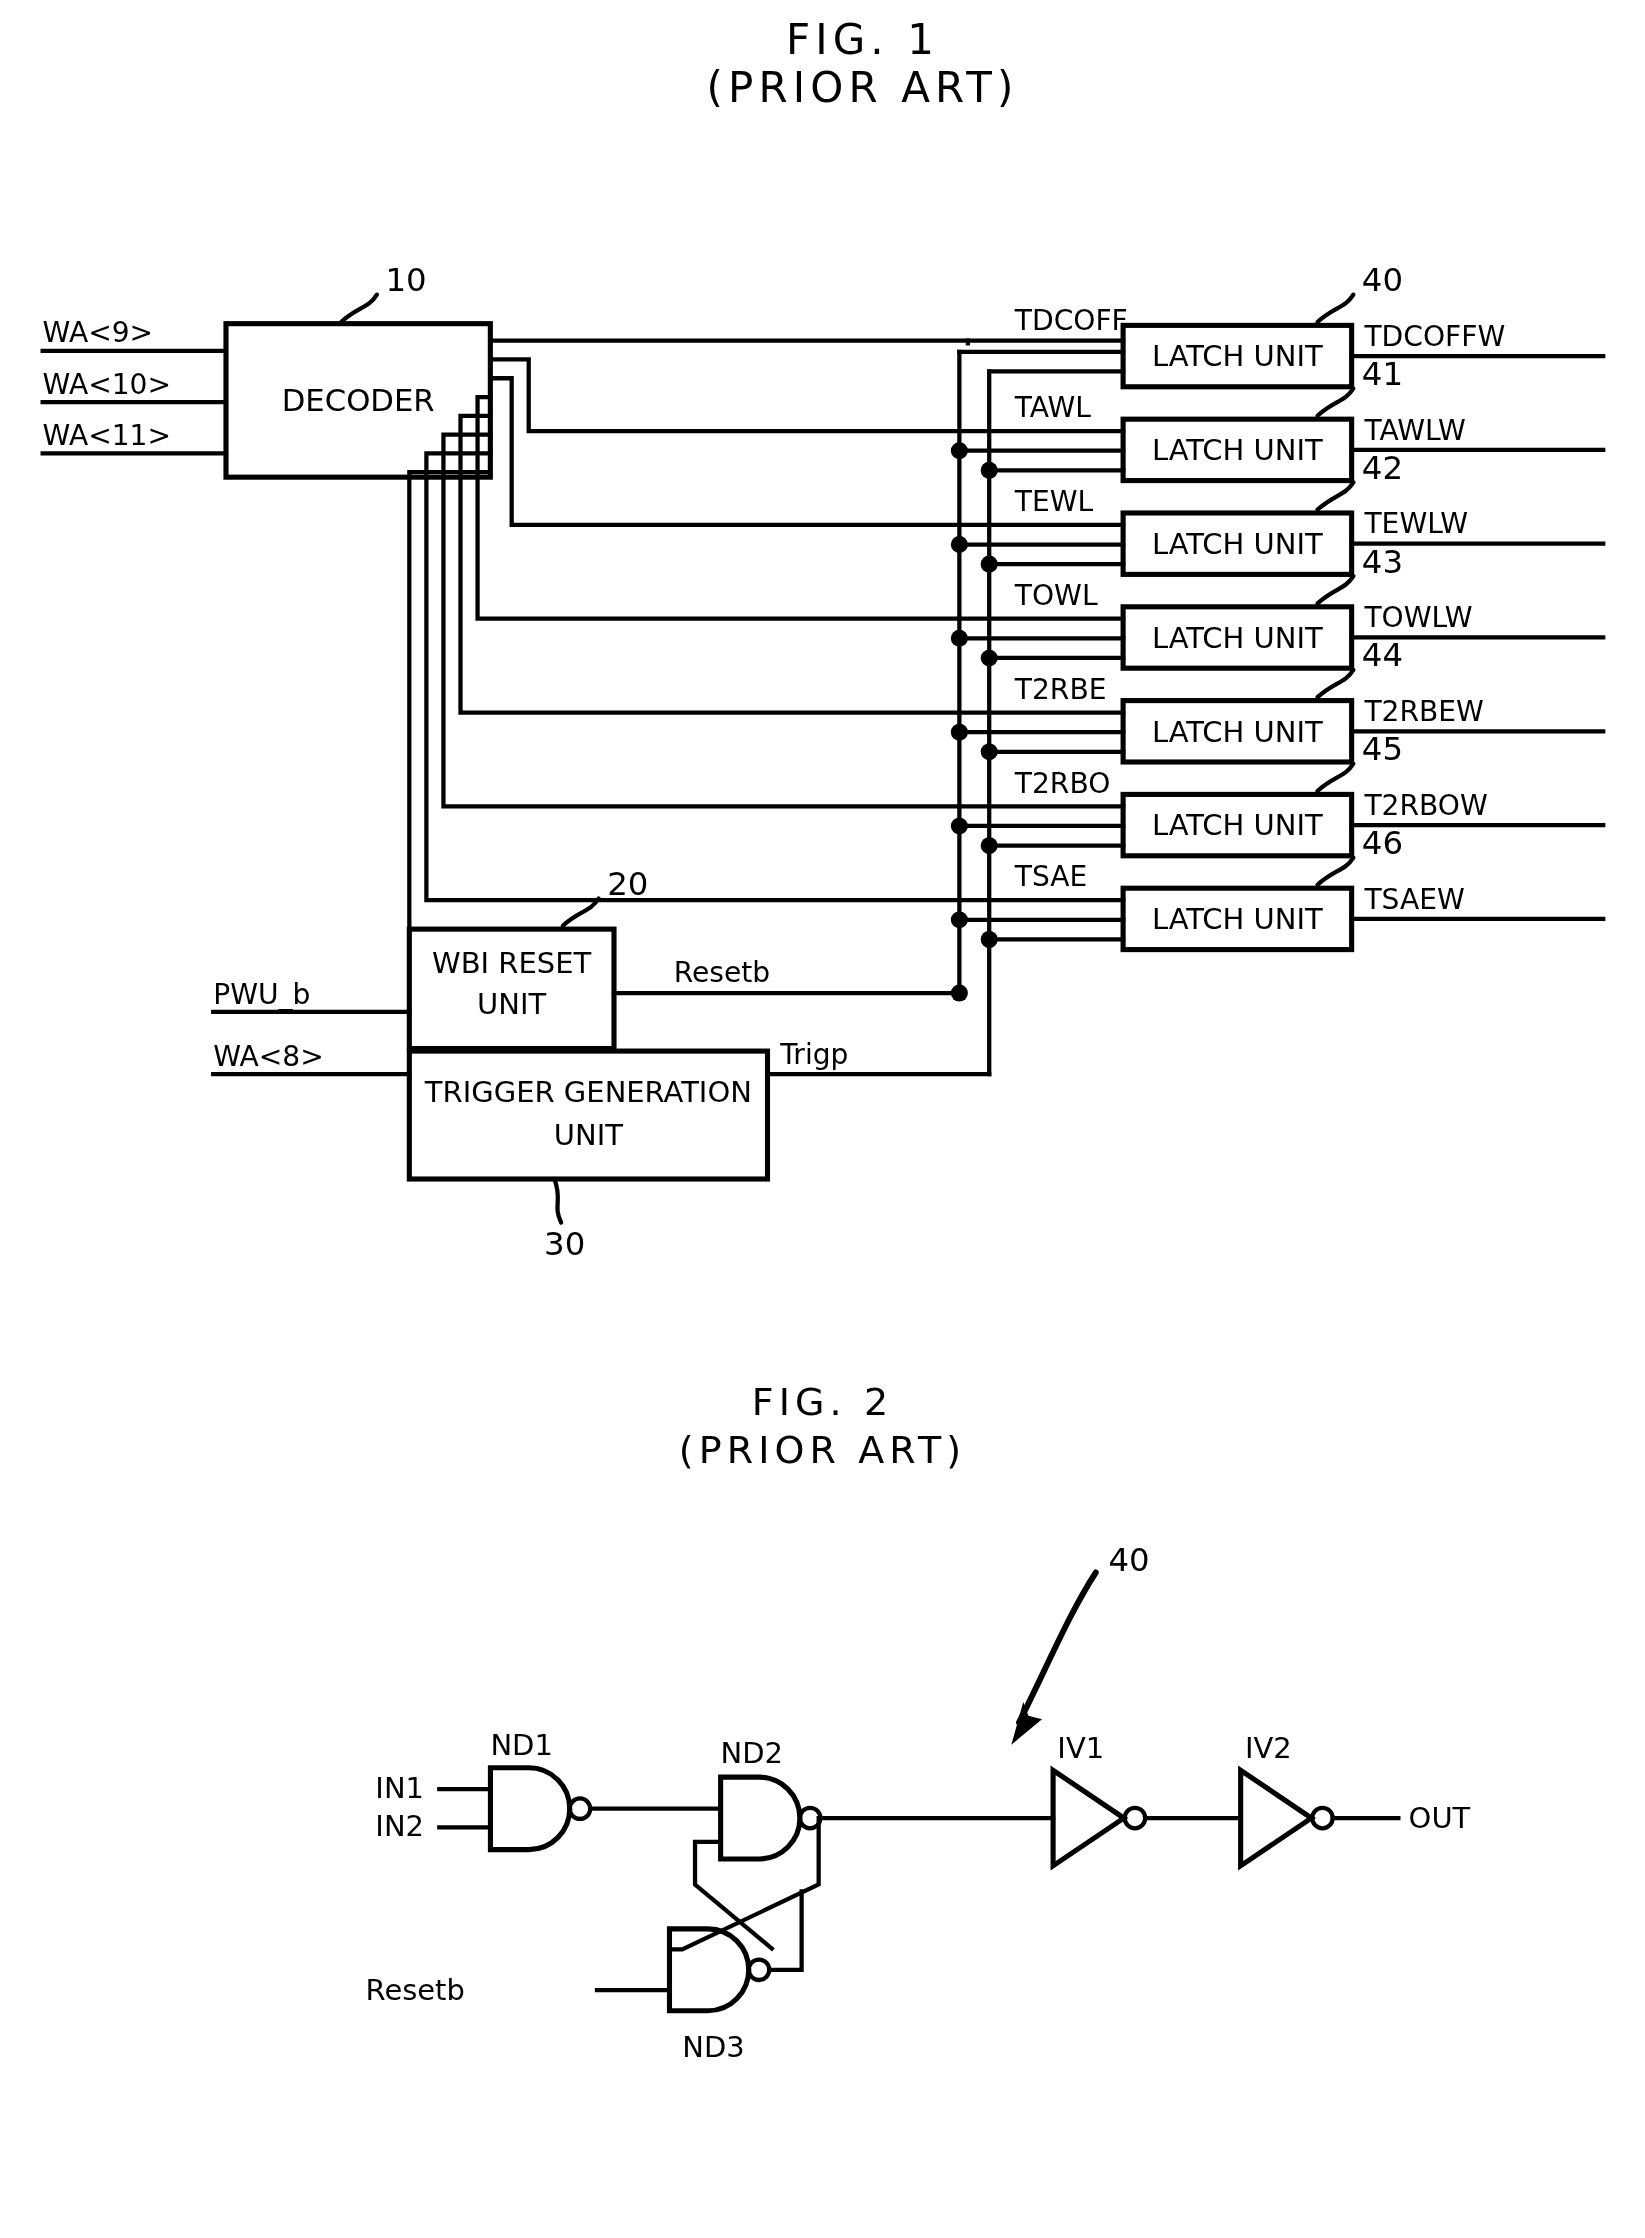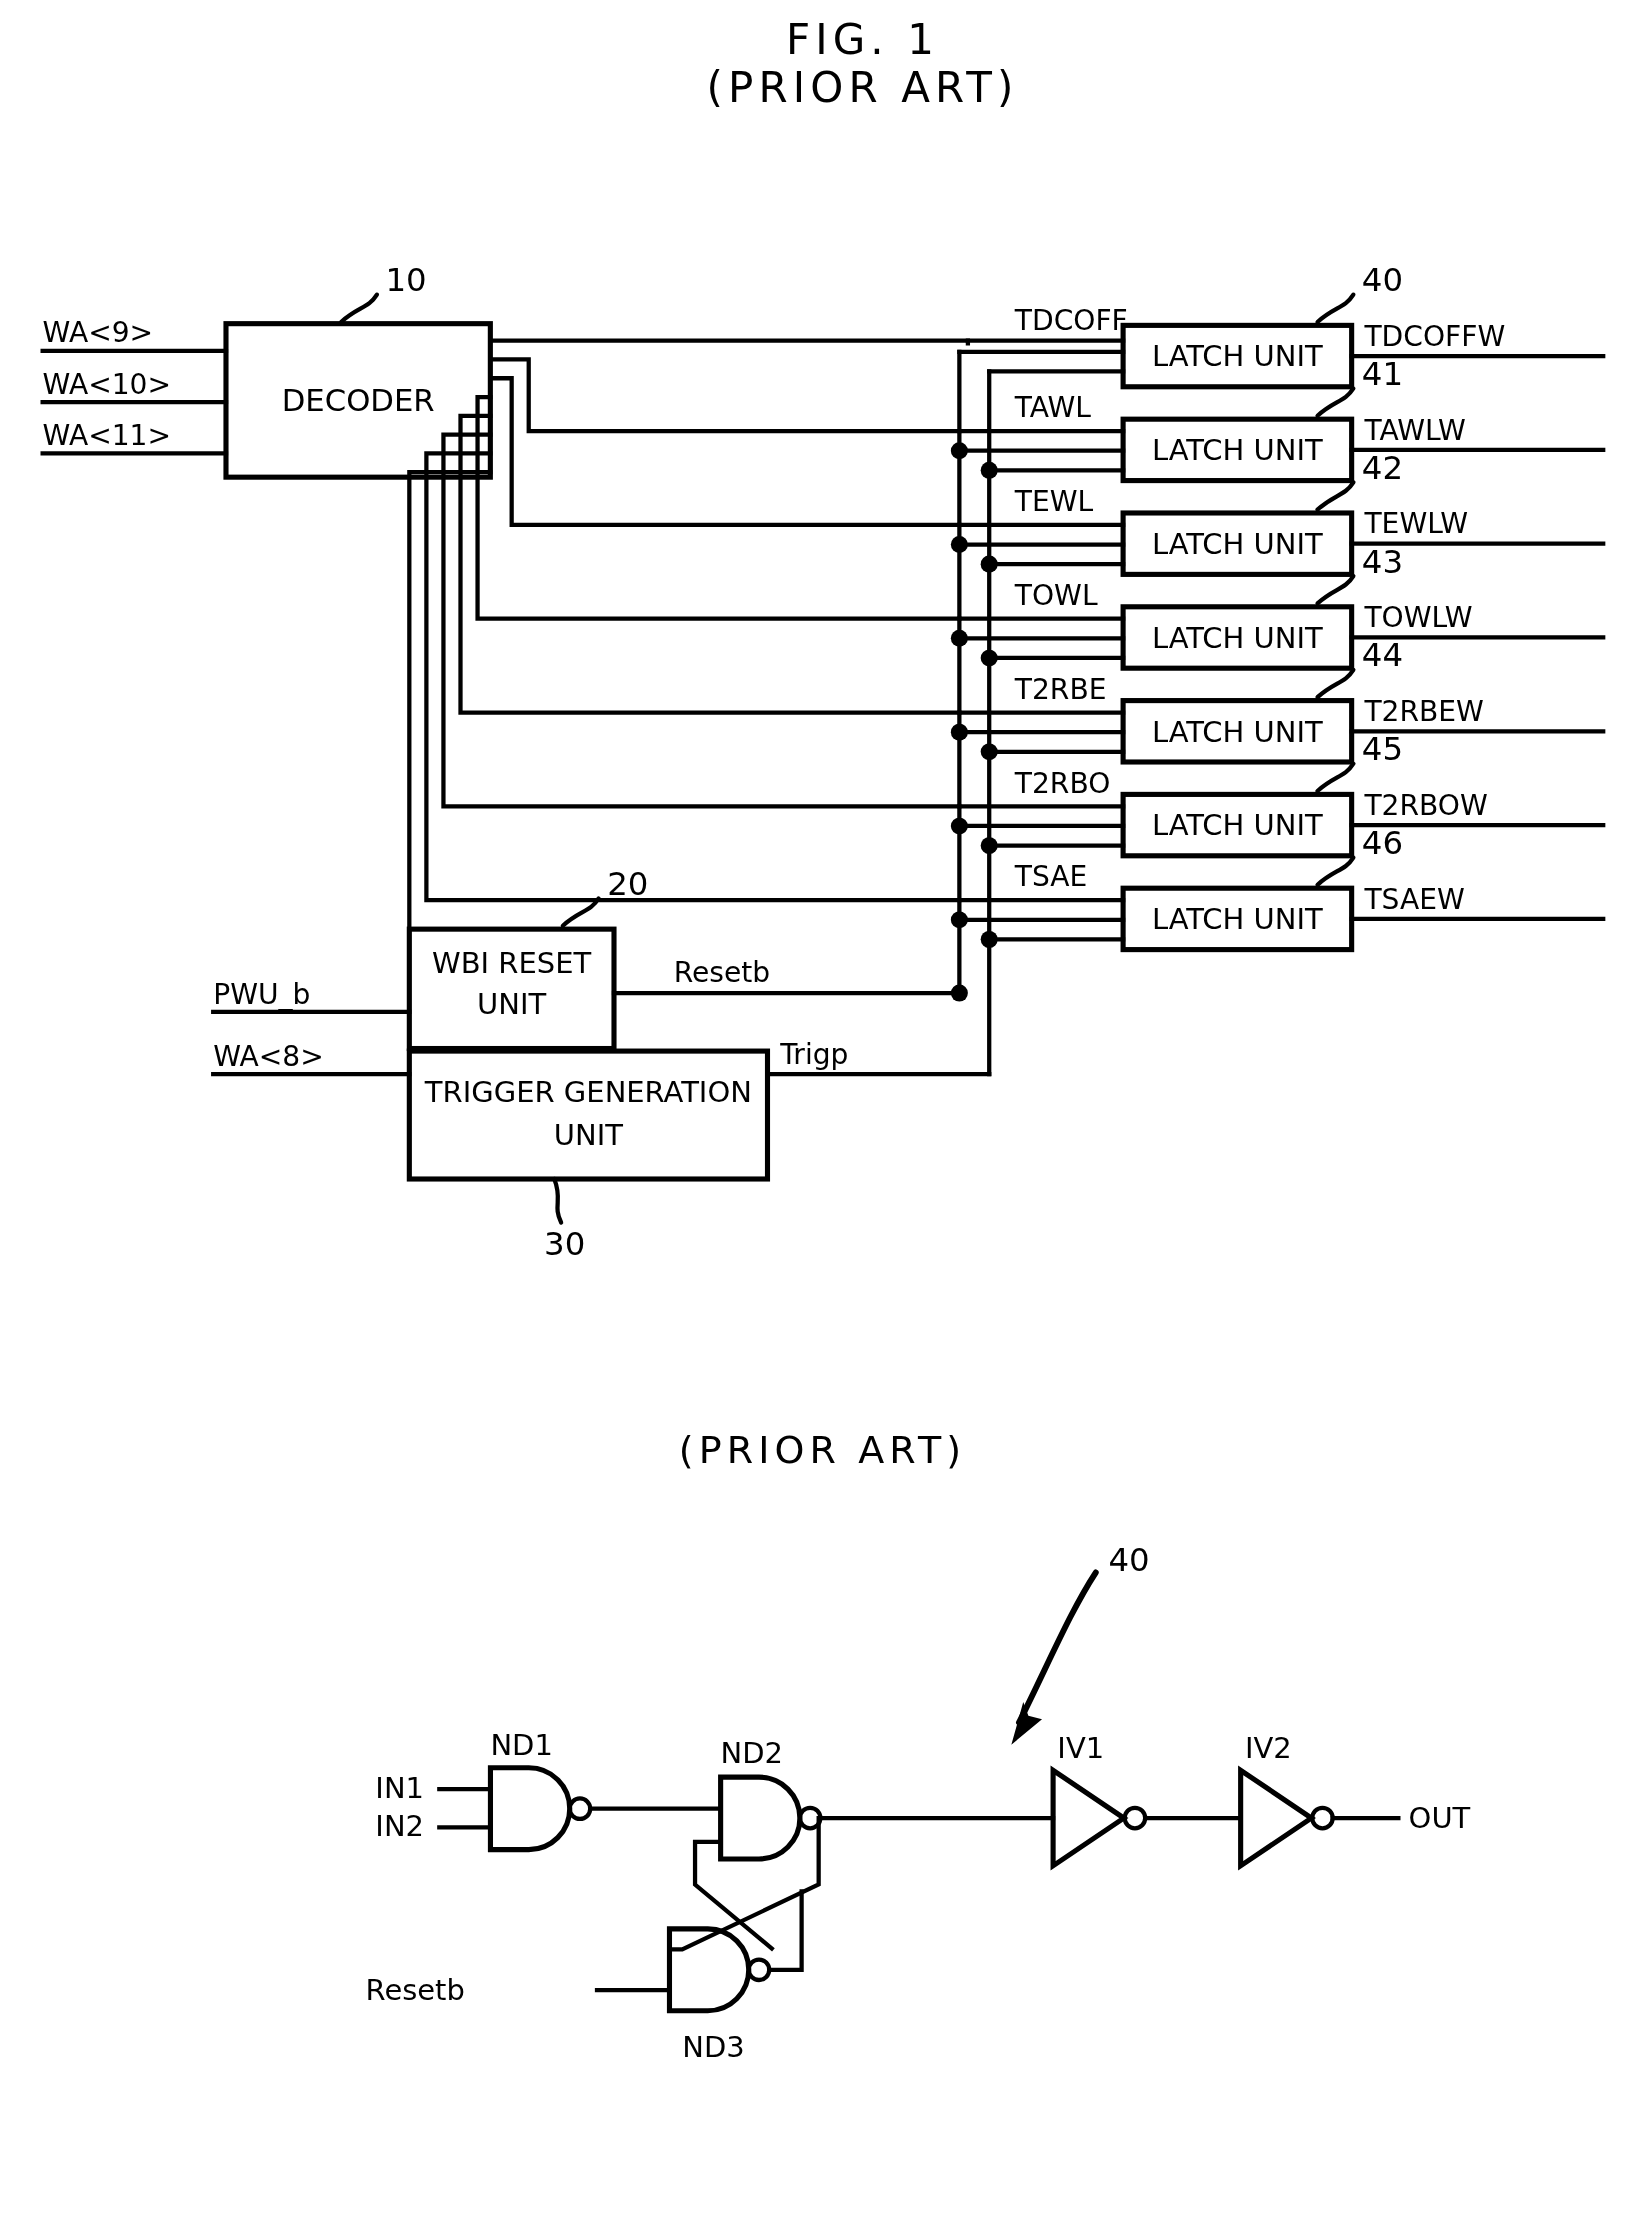--- a/index.html
+++ b/index.html
@@ -185,20 +185,21 @@
       <text x="790" y="992" font-size="33">Resetb</text>
 
       <text x="690" y="1133" font-size="34" text-anchor="middle">TRIGGER GENERATION</text>
       <text x="690" y="1183" font-size="34" text-anchor="middle">UNIT</text>
       <text x="638" y="1312" font-size="38">30</text>
       <text x="250" y="1090" font-size="33">WA&lt;8&gt;</text>
       <text x="915" y="1088" font-size="33">Trigp</text>
     </g>
   </svg>
 
+  <div class="figtitle t2" style="top:1380px;">FIG. 2</div>
   <div class="figtitle t2" style="top:1428px;">(PRIOR ART)</div>
 
   <svg width="1645" height="682" style="position:absolute;left:0;top:1535px;" viewBox="0 0 1929 800">
 
     <g stroke="#000" fill="none" stroke-width="5" stroke-linecap="square">
 
       <line x1="515" y1="298" x2="575" y2="298"></line>
       <line x1="515" y1="343" x2="575" y2="343"></line>
 
       <path d="M 575 273 L 620 273 A 48 48 0 0 1 620 369 L 575 369 Z" stroke-width="6"></path>

